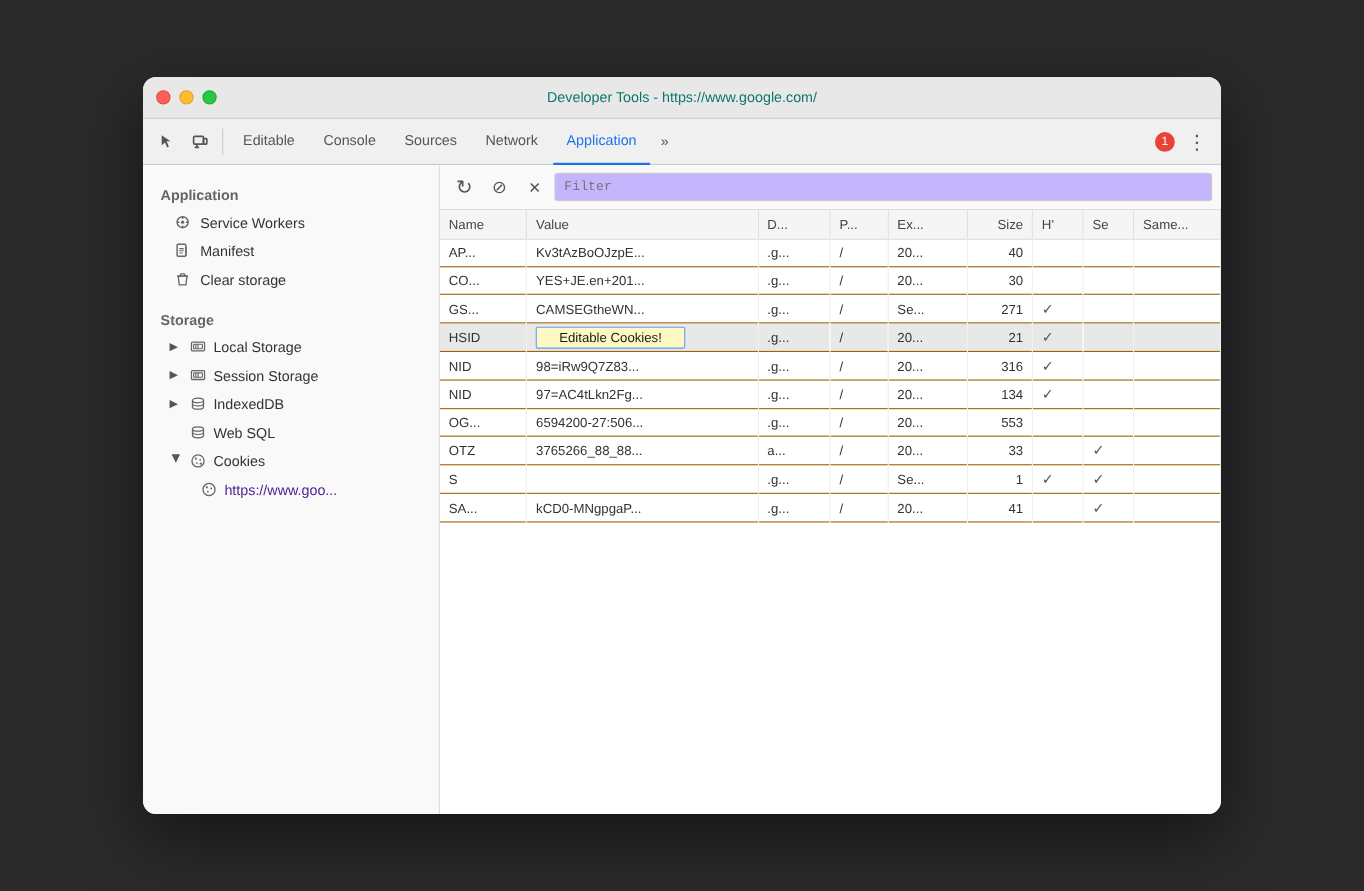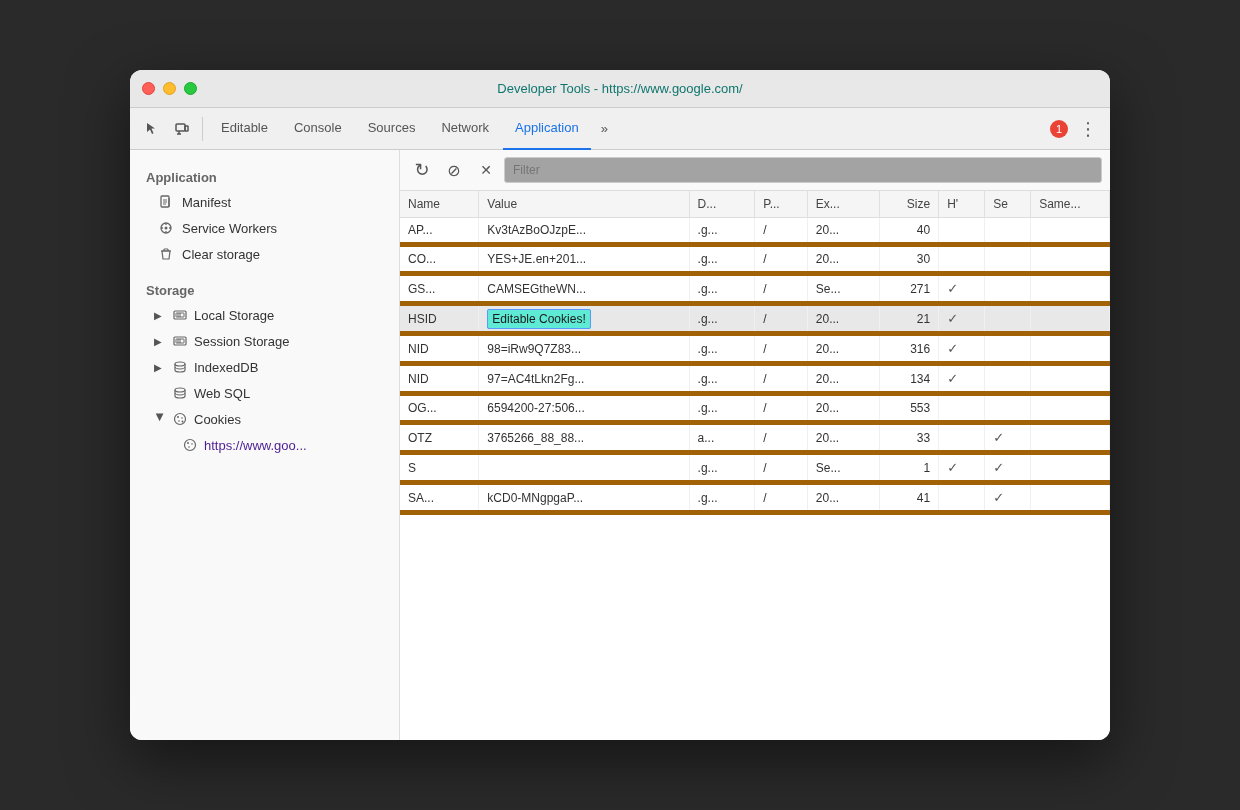--- a/index.html
+++ b/index.html
@@ -209,22 +209,23 @@
       font-size: 16px;
     }
     .filter-input {
       flex: 1;
       height: 26px;
       border: 1px solid #ccc;
       border-radius: 3px;
       padding: 0 8px;
       font-size: 12px;
       color: #333;
-      background: #a3a3a3;
+      background: #c4b5fd;
       outline: none;
+      font-family: Liberation Mono, monospace;
     }
     .table-container {
       flex: 1;
       overflow-y: auto;
     }
     table {
       width: 100%;
       border-collapse: collapse;
       font-size: 12px;
     }
@@ -236,36 +237,36 @@
       padding: 6px 8px;
       text-align: left;
       font-weight: 500;
       color: #444;
       border-right: 1px solid #e0e0e0;
       font-size: 12px;
       white-space: nowrap;
       user-select: none;
     }
     tbody tr {
-      border-bottom: 5px solid #a16207;
+      border-bottom: 1px solid #a16207;
     }
     tbody tr.highlighted { background: #e8e8e8; }
     tbody td {
       padding: 5px 8px;
       color: #333;
       border-right: 1px solid #f0f0f0;
       white-space: nowrap;
       overflow: hidden;
       text-overflow: ellipsis;
       max-width: 120px;
     }
     .editable-cell {
-      background: #5eead4;
+      background: #fef9c3;
       border: 1px solid #5a9afe;
-      padding: 2px 4px;
+      padding: 2px 20px;
       border-radius: 2px;
       color: #1a1a1a;
     }
     .checkmark { color: #555; font-size: 13px; }
     .col-name { width: 60px; }
     .col-value { width: 160px; }
     .col-domain { width: 50px; }
     .col-path { width: 40px; }
     .col-expires { width: 55px; }
     .col-size { width: 45px; text-align: right; }
@@ -342,42 +343,42 @@
   </div>
 
   <div class="main-container">
 
     <div class="sidebar">
       <div class="sidebar-section-title">Application</div>
 
       <div class="sidebar-item">
         <div class="sidebar-item-icon">
           <svg width="14" height="14" viewBox="0 0 14 14" fill="none">
-            <rect x="2" y="1" width="8" height="11" rx="1" stroke="#666" stroke-width="1.3" fill="none"></rect>
-            <line x1="4" y1="5" x2="8" y2="5" stroke="#666" stroke-width="1"></line>
-            <line x1="4" y1="7" x2="8" y2="7" stroke="#666" stroke-width="1"></line>
-            <line x1="4" y1="9" x2="7" y2="9" stroke="#666" stroke-width="1"></line>
-            <line x1="10" y1="3" x2="10" y2="12" stroke="#666" stroke-width="1.3"></line>
-          </svg>
-        </div>
-        <span>Manifest</span>
-      </div>
-
-      <div class="sidebar-item">
-        <div class="sidebar-item-icon">
-          <svg width="14" height="14" viewBox="0 0 14 14" fill="none">
             <circle cx="7" cy="7" r="5" stroke="#666" stroke-width="1.3" fill="none"></circle>
             <circle cx="7" cy="7" r="1.5" fill="#666"></circle>
             <line x1="7" y1="2" x2="7" y2="4" stroke="#666" stroke-width="1.3"></line>
             <line x1="7" y1="10" x2="7" y2="12" stroke="#666" stroke-width="1.3"></line>
             <line x1="2" y1="7" x2="4" y2="7" stroke="#666" stroke-width="1.3"></line>
             <line x1="10" y1="7" x2="12" y2="7" stroke="#666" stroke-width="1.3"></line>
           </svg>
         </div>
         <span>Service Workers</span>
+      </div>
+
+      <div class="sidebar-item">
+        <div class="sidebar-item-icon">
+          <svg width="14" height="14" viewBox="0 0 14 14" fill="none">
+            <rect x="2" y="1" width="8" height="11" rx="1" stroke="#666" stroke-width="1.3" fill="none"></rect>
+            <line x1="4" y1="5" x2="8" y2="5" stroke="#666" stroke-width="1"></line>
+            <line x1="4" y1="7" x2="8" y2="7" stroke="#666" stroke-width="1"></line>
+            <line x1="4" y1="9" x2="7" y2="9" stroke="#666" stroke-width="1"></line>
+            <line x1="10" y1="3" x2="10" y2="12" stroke="#666" stroke-width="1.3"></line>
+          </svg>
+        </div>
+        <span>Manifest</span>
       </div>
 
       <div class="sidebar-item">
         <div class="sidebar-item-icon">
           <svg width="14" height="14" viewBox="0 0 14 14" fill="none">
             <path d="M3 4h8l-1 8H4L3 4z" stroke="#666" stroke-width="1.2" fill="none"></path>
             <line x1="2" y1="4" x2="12" y2="4" stroke="#666" stroke-width="1.2"></line>
             <line x1="5" y1="4" x2="5" y2="2" stroke="#666" stroke-width="1.2"></line>
             <line x1="9" y1="4" x2="9" y2="2" stroke="#666" stroke-width="1.2"></line>
             <line x1="5" y1="2" x2="9" y2="2" stroke="#666" stroke-width="1.2"></line>

